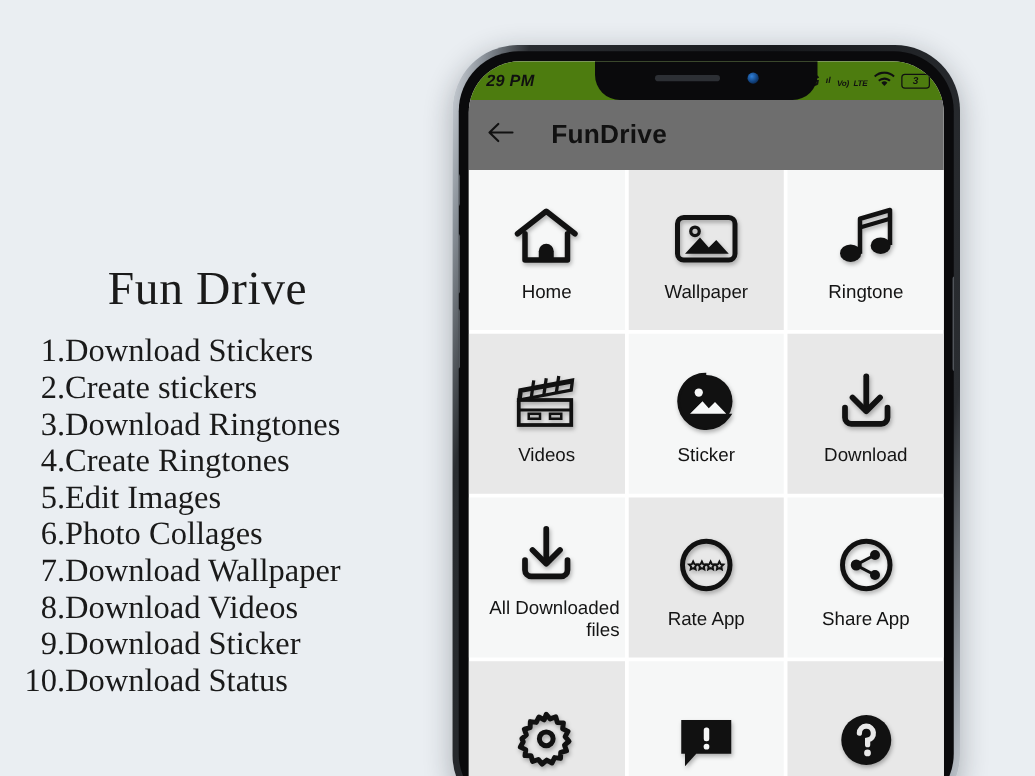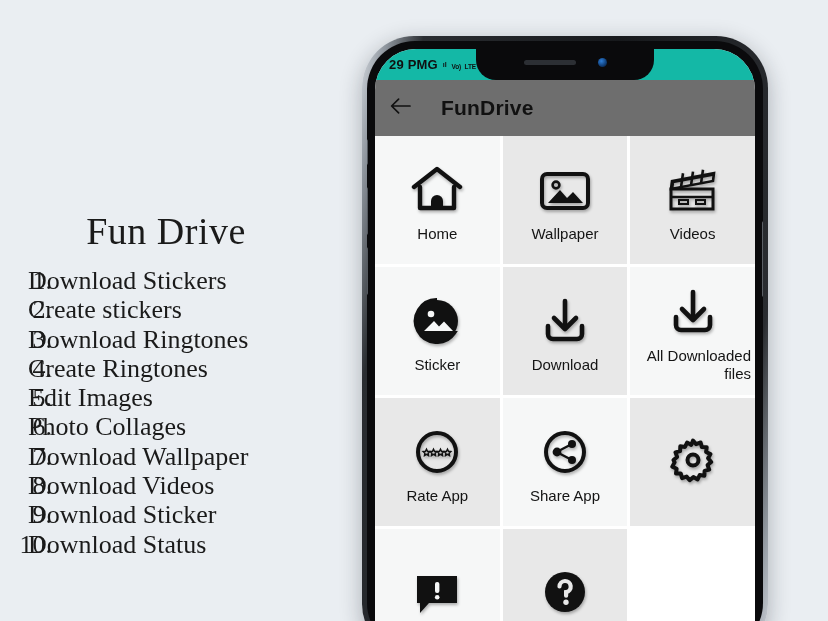--- a/index.html
+++ b/index.html
@@ -42,21 +42,21 @@
     margin-top: 12px;
     counter-reset: promoitem;
   }
 
   .promo-list li {
     counter-increment: promoitem;
     font-size: 26px;
     line-height: 29.3px;
     white-space: nowrap;
     position: relative;
-    padding-left: 28px;
+    padding-left: 52px;
   }
 
   .promo-list li::before {
     content: counter(promoitem) ".";
     position: absolute;
     left: 0;
     width: 52px;
     text-align: right;
     padding-right: 1px;
   }
@@ -130,30 +130,31 @@
   .notch-camera {
     width: 9px;
     height: 9px;
     border-radius: 50%;
     background: radial-gradient(circle at 38% 34%, #2f7fd8 0%, #11427e 55%, #05142c 100%);
   }
 
   
   .statusbar {
     height: 31px;
-    background: #14b8a6;
-    display: flex;
-    align-items: center;
-    justify-content: flex-start;
+    background: #4d7c0f;
+    display: flex;
+    align-items: center;
+    justify-content: space-between;
     padding: 0 11px 0 12px;
     position: relative;
     z-index: 10;
     font-size: 13px;
     font-weight: bold;
     color: #101010;
+    font-style: italic;
   }
   .sb-left { letter-spacing: 0.2px; padding-left: 2px; }
   .sb-right {
     display: flex;
     align-items: center;
     gap: 5px;
   }
   .sb-net { font-size: 13px; font-weight: bold; }
   .sb-net-sub { font-size: 7px; font-weight: bold; vertical-align: super; }
   .sb-volte {
@@ -318,20 +319,31 @@
           <div class="tile-icon">
             <svg width="52" height="44" viewBox="0 0 52 44">
               <rect x="3" y="5" width="46" height="34" rx="5" stroke="#111" stroke-width="4" fill="none"></rect>
               <circle cx="17" cy="16" r="3.4" stroke="#111" stroke-width="2.6" fill="none"></circle>
               <path d="M9 34 21 21l7 8 6-6 10 11z" fill="#111"></path>
             </svg>
           </div>
           <div class="tile-label">Wallpaper</div>
         </div>
 
+        <div class="tile">
+          <div class="tile-icon">
+            <svg width="50" height="48" viewBox="0 0 50 48">
+              <path d="M20 38V10l24-7v28" stroke="#111" stroke-width="3.6" fill="none" stroke-linejoin="round"></path>
+              <path d="M20 17 44 10" stroke="#111" stroke-width="3.2" fill="none"></path>
+              <ellipse cx="12.5" cy="37.5" rx="8.5" ry="7" fill="#111"></ellipse>
+              <ellipse cx="36.5" cy="31.5" rx="8" ry="6.6" fill="#111"></ellipse>
+            </svg>
+          </div>
+          <div class="tile-label">Ringtone</div>
+        </div>
 
         <div class="tile alt">
           <div class="tile-icon">
             <svg width="54" height="46" viewBox="0 0 54 46">
               <rect x="5" y="22" width="42" height="20" stroke="#111" stroke-width="3" fill="none"></rect>
               <path d="M5 30h42" stroke="#111" stroke-width="2.4"></path>
               <rect x="13" y="33" width="9" height="4" stroke="#111" stroke-width="2" fill="none"></rect>
               <rect x="30" y="33" width="9" height="4" stroke="#111" stroke-width="2" fill="none"></rect>
               <g stroke="#111" stroke-width="2.6" fill="none">
                 <path d="M5 22 6 14l42-8 -1 8z"></path>

